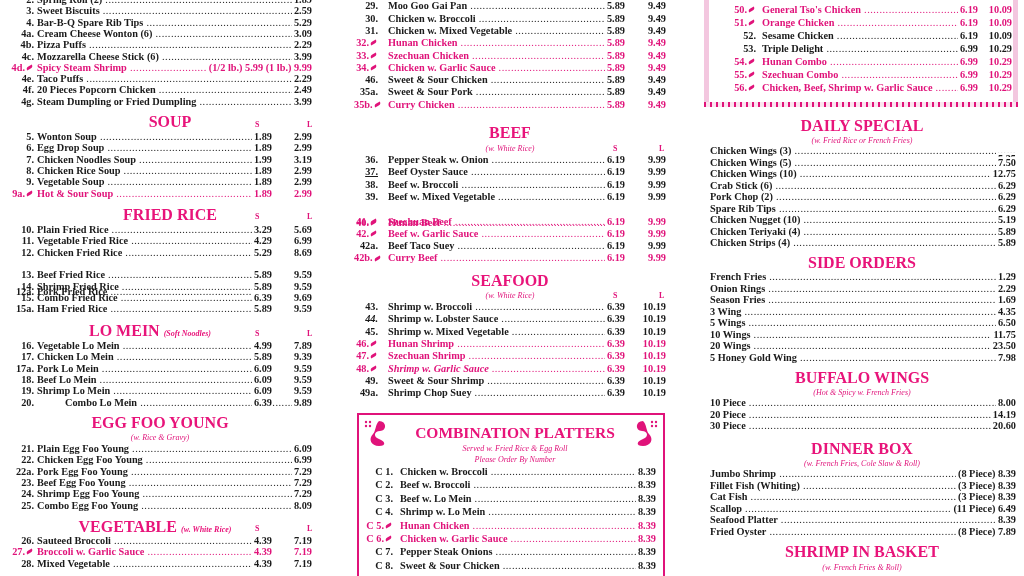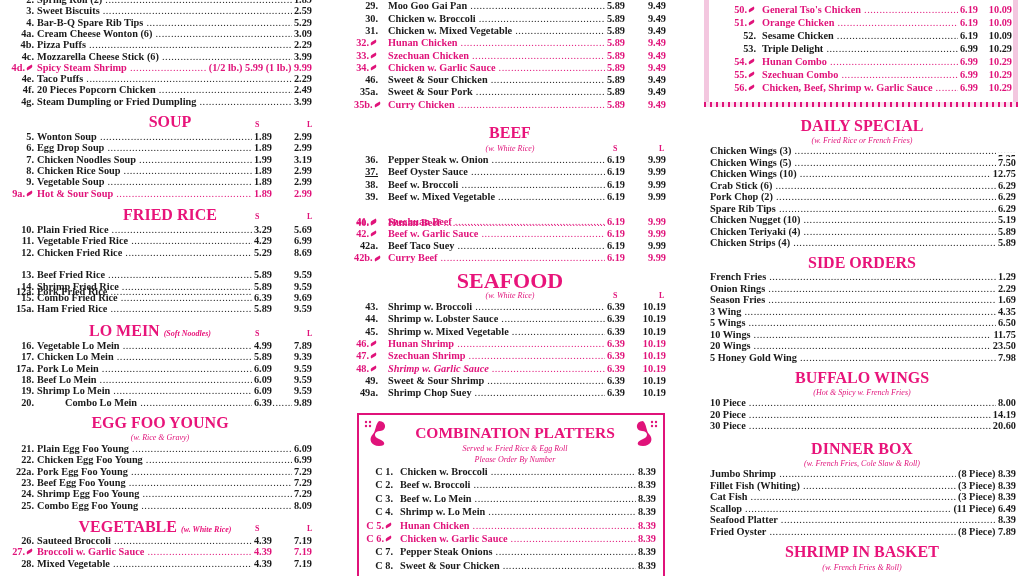--- a/index.html
+++ b/index.html
@@ -380,32 +380,32 @@
       <span class="name" style="left: 34px; width: 237px;">Beef Taco Suey</span>
       <span class="price" style="right: 49px;">6.19</span>
       <span class="price" style="right: 8px;">9.99</span>
     </div>
     <div class="row spicy" style="left: 354px; top: 252.4px; width: 320px;">
       <span class="num" style="width: 24px;"><span>42b.</span><span class="pepper"></span></span>
       <span class="name" style="left: 34px; width: 237px;">Curry Beef</span>
       <span class="price" style="right: 49px;">6.19</span>
       <span class="price" style="right: 8px;">9.99</span>
     </div>
-    <div class="heading" style="left: 360px; top: 272px; width: 300px; font-size: 22px;"><span>SEAFOOD</span></div>
+    <div class="heading" style="left: 360px; top: 272px; width: 300px; font-size: 16px;"><span>SEAFOOD</span></div>
     <div class="sub" style="left: 360px; top: 291px; width: 300px;">(w. White Rice)</div>
     <div class="szlabel" style="left: 613px; top: 291px;">S</div>
     <div class="szlabel" style="left: 659px; top: 291px;">L</div>
     <div class="row" style="left: 354px; top: 301px; width: 320px;">
       <span class="num" style="width: 24px;"><span>43.</span></span>
       <span class="name" style="left: 34px; width: 237px;">Shrimp w. Broccoli</span>
       <span class="price" style="right: 49px;">6.39</span>
       <span class="price" style="right: 8px;">10.19</span>
     </div>
     <div class="row" style="left: 354px; top: 313.3px; width: 320px;">
-      <span class="num" style="width: 24px;"><span>44.</span></span>
+      <span class="num" style="width: 24px; font-style: italic;"><span>44.</span></span>
       <span class="name" style="left: 34px; width: 237px;">Shrimp w. Lobster Sauce</span>
       <span class="price" style="right: 49px;">6.39</span>
       <span class="price" style="right: 8px;">10.19</span>
     </div>
     <div class="row" style="left: 354px; top: 325.6px; width: 320px;">
       <span class="num" style="width: 24px;"><span>45.</span></span>
       <span class="name" style="left: 34px; width: 237px;">Shrimp w. Mixed Vegetable</span>
       <span class="price" style="right: 49px;">6.39</span>
       <span class="price" style="right: 8px;">10.19</span>
     </div>

